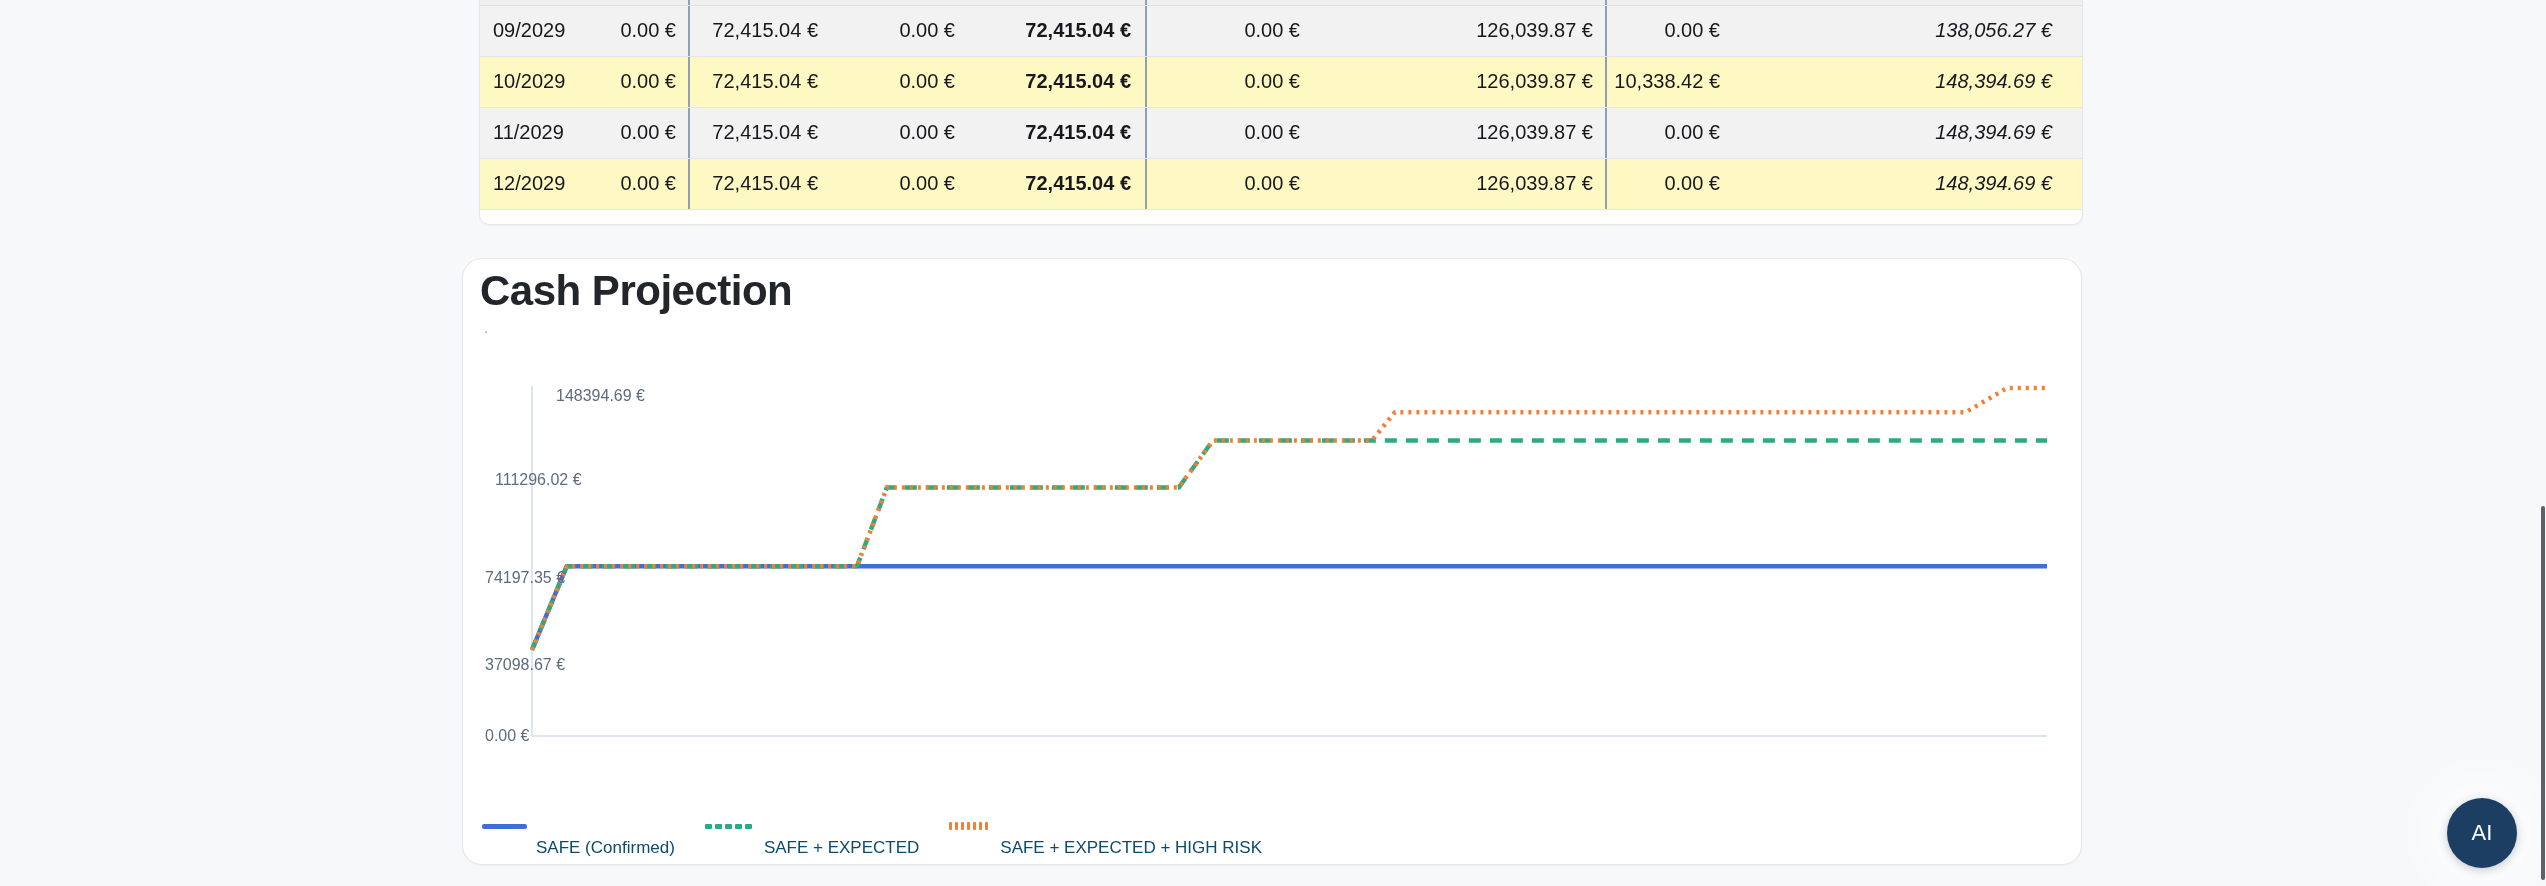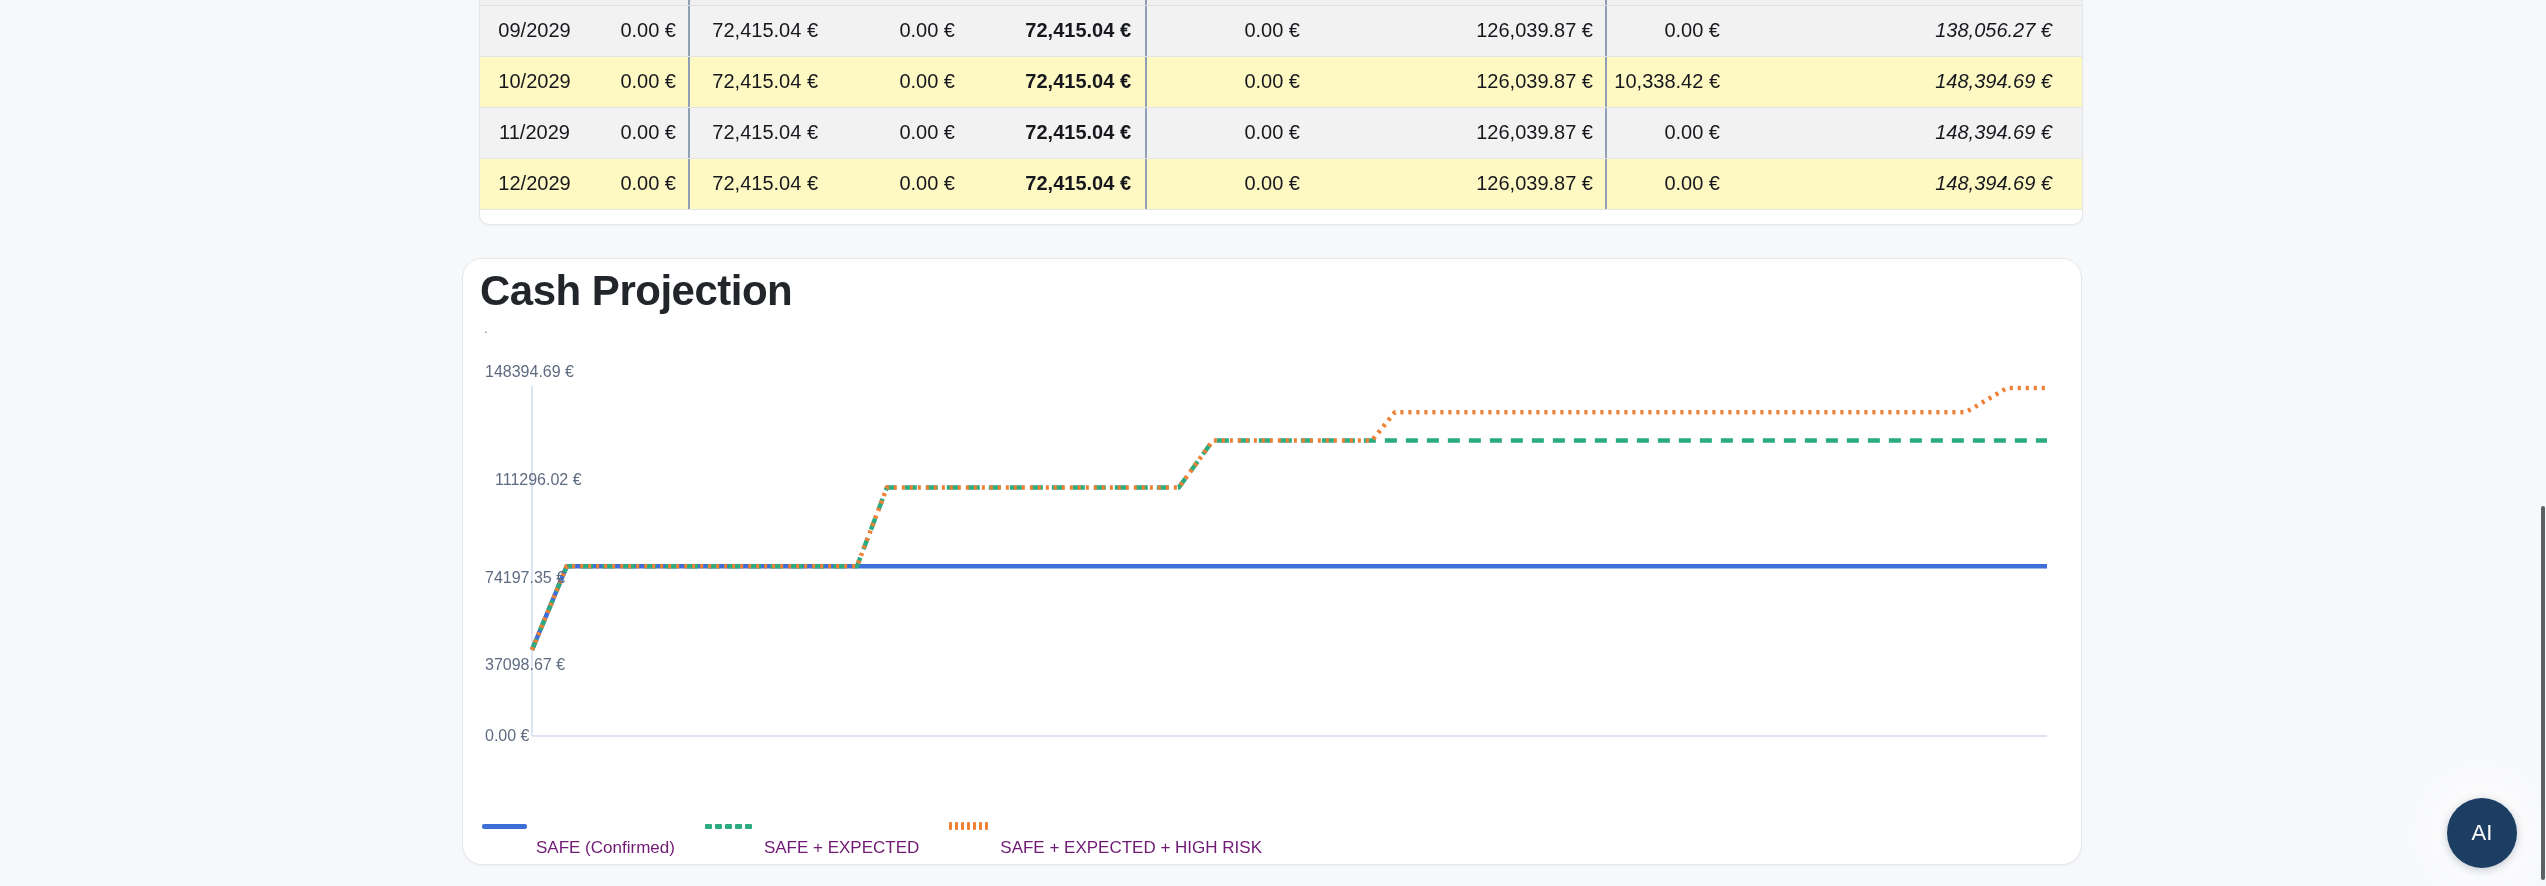--- a/index.html
+++ b/index.html
@@ -15,35 +15,35 @@
   .chart-card{left:462px;top:258px;width:1618px;height:605px;border-radius:20px;}
 
   
   .t-row{display:grid;grid-template-columns:96px 114px 140px 137px 180px 165px 295px 131px auto;
          height:50px;line-height:49px;border-bottom:1px solid #e4e5e8;font-size:20px;color:#16181d;}
   .t-row.odd{background:#f2f2f2;}
   .t-row.even{background:#fef9c3;}
   .t-sliver{height:7px;background:#f0f0f1;border-bottom:1px solid #dfe0e3;display:grid;
             grid-template-columns:96px 114px 140px 137px 180px 165px 295px 131px auto;}
   .t-cell{display:block;text-align:right;padding-right:12px;box-sizing:border-box;overflow:hidden;white-space:nowrap;}
-  .t-cell.c1{text-align:center;padding-left:13px;padding-right:0;}
+  .t-cell.c1{text-align:left;padding-left:13px;padding-right:0;}
   .t-cell.c2,.t-cell.c5,.t-cell.c7{border-right:2px solid #8fa0b5;}
   .t-cell.c5{font-weight:bold;padding-right:14px;}
   .t-cell.c8{padding-right:18px;}
   .t-cell.c9{padding-right:30px;font-style:italic;}
 
   
   .chart-title{position:absolute;left:17px;top:8px;margin:0;font-size:42px;font-weight:600;
                letter-spacing:-0.5px;color:#22262b;}
   .subtitle-dot{position:absolute;left:21px;top:62px;font-size:14px;color:#8a8f98;line-height:14px;}
   .chart-svg{position:absolute;left:0;top:0;width:1618px;height:605px;}
   .y-tick{position:absolute;left:22px;width:160px;text-align:left;font-size:16px;color:#5f6b80;}
   .legend{position:absolute;left:19px;top:556px;display:flex;align-items:center;gap:30px;height:22px;}
   .legend-item{display:flex;align-items:center;gap:9px;cursor:pointer;}
-  .legend-label{font-size:17px;color:#701a75;white-space:nowrap;margin-top:44px;}
+  .legend-label{font-size:17px;color:#0c4a6e;white-space:nowrap;margin-top:44px;}
   .sw{display:flex;align-items:center;}
   .sw-solid{width:45px;height:5px;border-radius:2px;}
   .sw-dash{width:7px;height:5px;margin-right:3px;border-radius:1px;}
   .sw-dot{width:3px;height:8px;margin-right:3px;border-radius:1px;}
 
   
   .ai-halo{position:absolute;left:2397px;top:748px;width:170px;height:170px;border-radius:50%;
            background:radial-gradient(circle,rgba(255,255,255,.95) 0%,rgba(255,255,255,0) 68%);pointer-events:none;}
   .ai-fab{position:absolute;left:2447px;top:798px;width:70px;height:70px;border-radius:50%;
           background:#1d3e63;color:#fbfcfe;border:none;font-family:Liberation Sans, sans-serif;font-size:22px;
@@ -124,21 +124,21 @@
       <polyline points="69.0,390.9 103.8,307.2 1584.0,307.2" fill="none" stroke="#3e6fd9" stroke-width="4.5" stroke-linejoin="round"></polyline>
       <polyline points="69.0,390.9 103.8,307.2 394.0,307.2 424.0,228.4 715.9,228.4 750.0,181.4 1584.0,181.4" fill="none" stroke="#2bab82" stroke-width="4.5" stroke-linejoin="round" stroke-dasharray="12 9"></polyline>
       <polyline points="69.0,390.9 103.8,307.2 394.0,307.2 424.0,228.4 715.9,228.4 750.0,181.4 909.1,181.4 931.9,153.2 1502.9,153.2 1544.0,129.0 1584.0,129.0" fill="none" stroke="#ef8136" stroke-width="4.5" stroke-linejoin="round" stroke-dasharray="3 5"></polyline>
     </svg>
 
   <div id="y-ticks">
       <div class="y-tick" style="top: 468px;">0.00 €</div>
       <div class="y-tick" style="top: 381px; margin-top: 16px;">37098.67 €</div>
       <div class="y-tick" style="top: 310px;">74197.35 €</div>
       <div class="y-tick" style="top: 212px; margin-left: 10px;">111296.02 €</div>
-      <div class="y-tick" style="top: 104px;">148394.69 €</div>
+      <div class="y-tick" style="top: 128px; text-align: right;">148394.69 €</div>
     </div>
 
   <div class="legend" id="legend">
       <div class="legend-item">
         <span class="sw">
           <span class="sw-solid" style="background: rgb(62, 111, 217);"></span>
         </span>
         <span class="legend-label">SAFE (Confirmed)</span>
       </div>
       <div class="legend-item">

